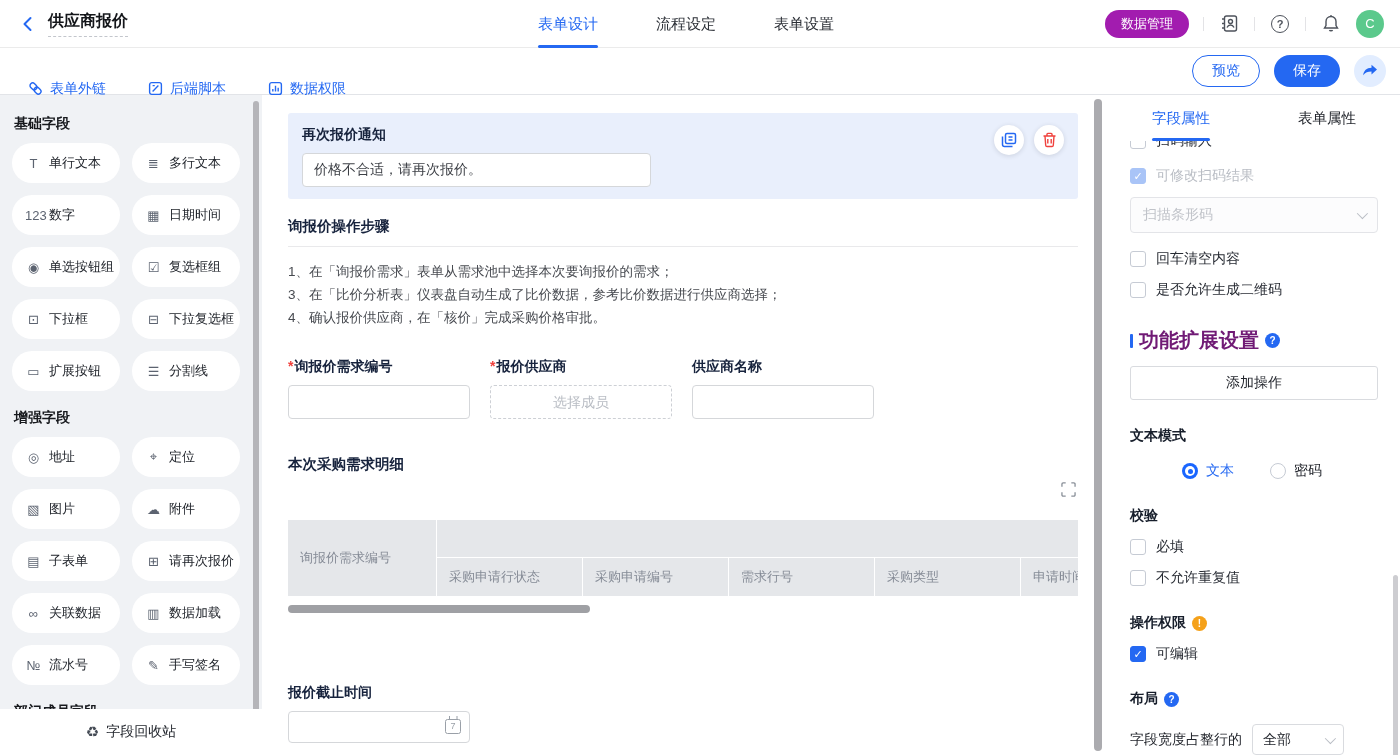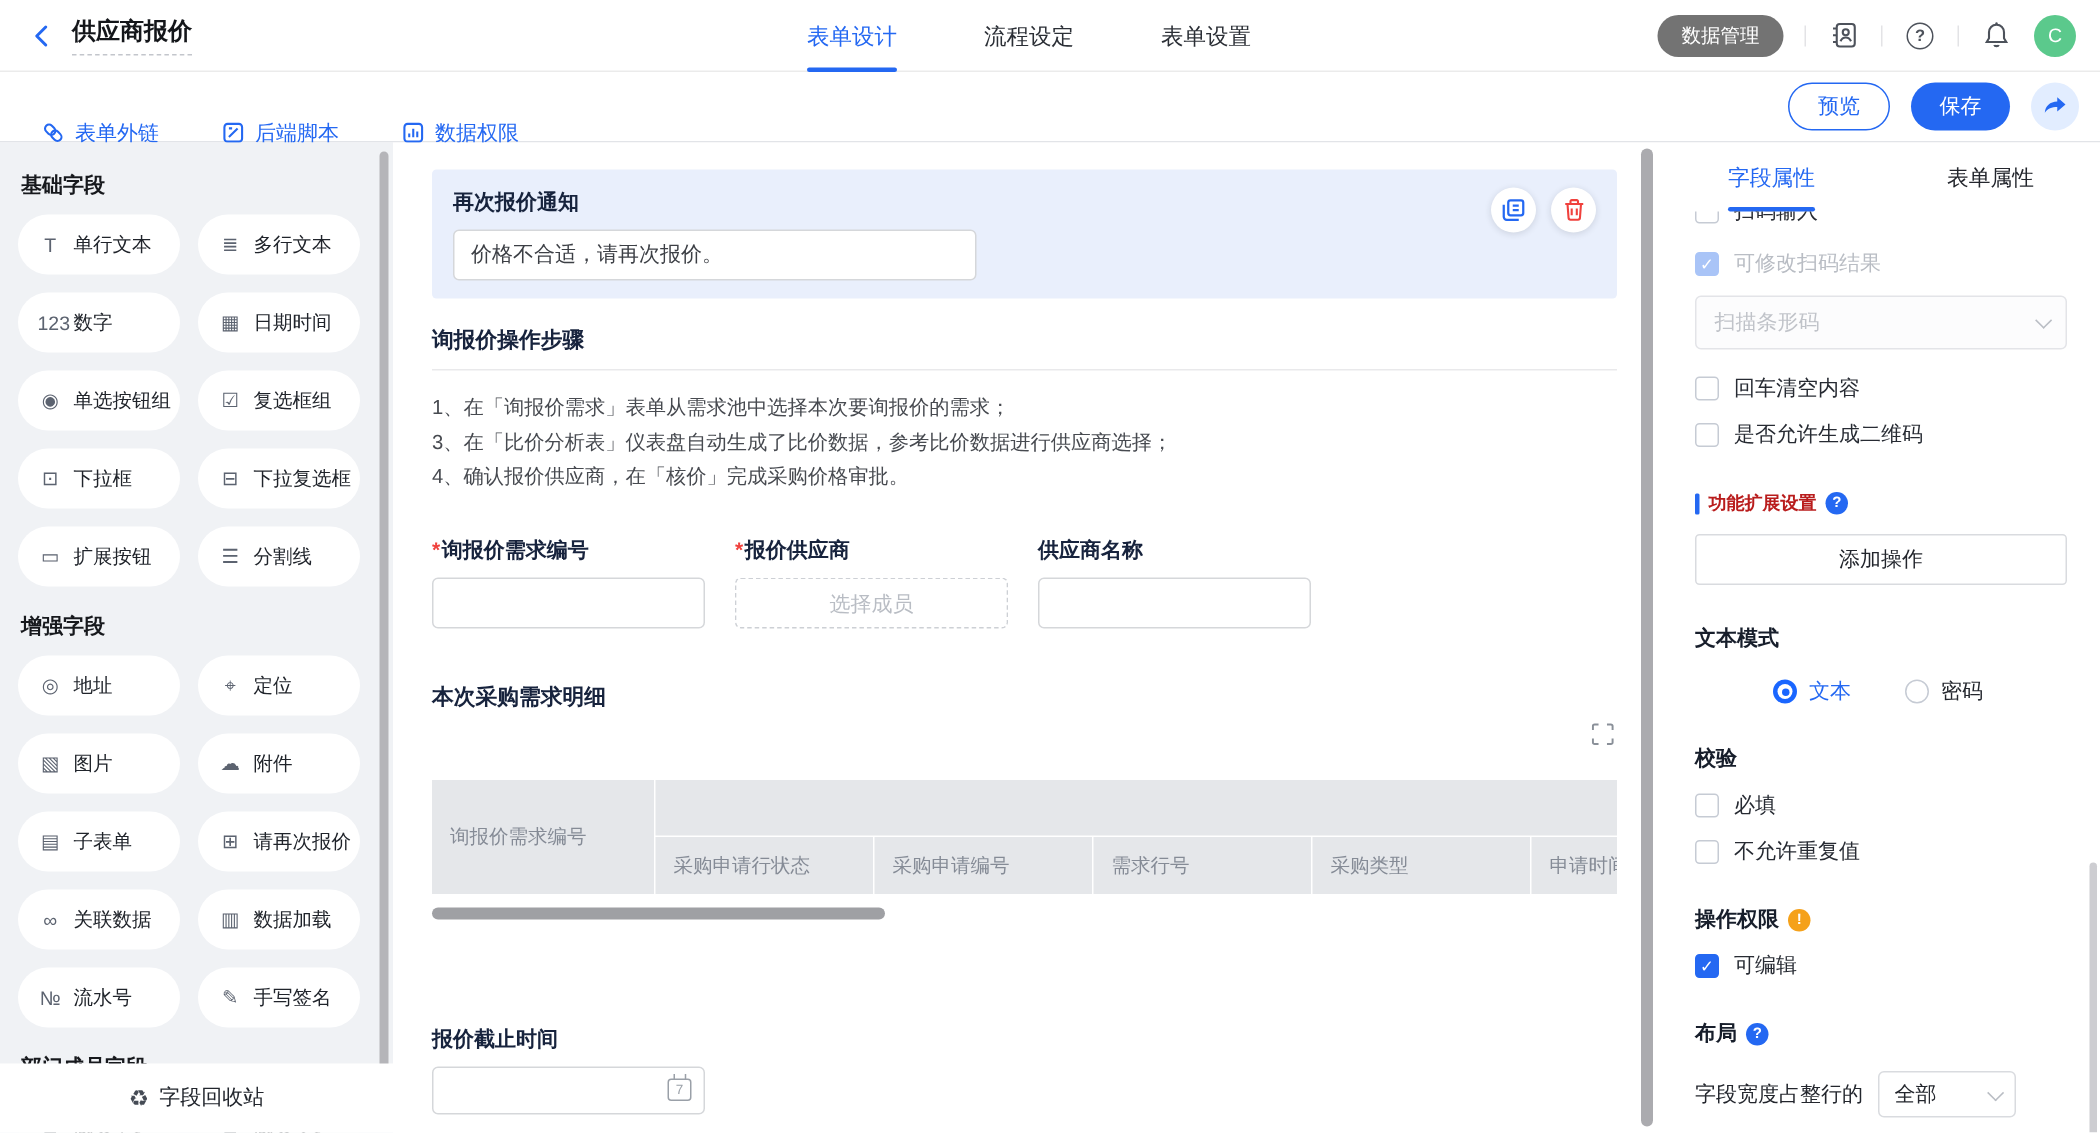--- a/index.html
+++ b/index.html
@@ -11,21 +11,21 @@
   .header { height:48px; background:#fff; border-bottom:1px solid #ebebeb; display:flex; align-items:center; position:relative; flex:0 0 48px; }
   .h-left { display:flex; align-items:center; padding-left:18px; gap:10px; }
   .back-btn { width:20px; height:20px; display:flex; align-items:center; justify-content:center; cursor:pointer; }
   .title-wrap { border-bottom:1px dashed #c3c6cc; padding-bottom:4px; }
   .page-title { font-size:16px; font-weight:bold; color:#14161a; }
   .h-tabs { position:absolute; left:538px; top:0; height:48px; display:flex; gap:58px; }
   .h-tab { position:relative; height:48px; display:flex; align-items:center; font-size:15px; color:#2b2f36; cursor:pointer; }
   .h-tab.active { color:#2468f2; }
   .h-tab.active::after { content:""; position:absolute; left:0; right:0; bottom:0; height:3px; border-radius:2px; background:#2468f2; }
   .h-right { margin-left:auto; display:flex; align-items:center; gap:14px; padding-right:16px; }
-  .manage-pill { height:28px; padding:0 16px; border-radius:14px; background:#737373; color:#fff; font-size:13px; display:flex; align-items:center; cursor:pointer; }
+  .manage-pill { height:28px; padding:0 16px; border-radius:14px; background:#a21caf; color:#fff; font-size:13px; display:flex; align-items:center; cursor:pointer; }
   .h-sep { width:1px; height:14px; background:#e3e3e6; }
   .h-icon { width:22px; height:22px; display:flex; align-items:center; justify-content:center; cursor:pointer; }
   .help-circle { width:18px; height:18px; border:1.5px solid #4d525b; border-radius:50%; font-size:11px; color:#4d525b; display:flex; align-items:center; justify-content:center; font-weight:bold; }
   .avatar { width:28px; height:28px; border-radius:50%; background:#5bc98c; color:#fff; font-size:13px; display:flex; align-items:center; justify-content:center; cursor:pointer; }
 
   
   .subbar { height:47px; background:#fff; border-bottom:1px solid #e2e4e8; display:flex; align-items:center; flex:0 0 47px; }
   .sub-links { display:flex; gap:42px; padding-left:28px;margin-top:35px; }
   .sub-link { display:flex; align-items:center; gap:7px; color:#2468f2; font-size:14px; cursor:pointer; }
   .sub-right { margin-left:auto; display:flex; align-items:center; gap:14px; padding-right:14px; }
@@ -105,21 +105,21 @@
   .cb.checked { background:#2468f2; border-color:#2468f2; }
   .cb.checked::after { content:"✓"; position:absolute; left:0; right:0; top:0; bottom:0; display:flex; align-items:center; justify-content:center; color:#fff; font-size:11px; font-weight:bold; }
   .cb.checked.disabled { background:#a9c4f7; border-color:#a9c4f7; }
   .cb-row.disabled { color:#b9bdc4; cursor:default; }
 
   .p-select { margin-top:12px; height:36px; border:1px solid #e3e4e8; border-radius:4px; background:#fcfcfd; display:flex; align-items:center; justify-content:space-between; padding:0 12px; font-size:14px; color:#c0c3c9; cursor:default; }
   .chev { width:8px; height:8px; border-right:1.6px solid #b9bdc4; border-bottom:1.6px solid #b9bdc4; transform:rotate(45deg) translateY(-2px); }
 
   .p-section { margin-top:28px; display:flex; align-items:center; gap:6px; }
   .p-section-bar { width:3px; height:14px; background:#2468f2; border-radius:1px; }
-  .p-section-title { font-size:12px; font-weight:bold; color:#b91c1c;text-align:right; }
+  .p-section-title { font-size:20px; font-weight:bold; color:#701a75;text-align:right; }
   .p-title { font-size:14px; font-weight:bold; color:#171e2b; margin-top:27px; display:flex; align-items:center; gap:6px; }
   .help-dot { width:15px; height:15px; border-radius:50%; background:#2468f2; color:#fff; font-size:10px; font-weight:bold; display:flex; align-items:center; justify-content:center; cursor:pointer; }
   .warn-dot { width:15px; height:15px; border-radius:50%; background:#f5a11a; color:#fff; font-size:10px; font-weight:bold; display:flex; align-items:center; justify-content:center; }
 
   .add-action-btn { margin-top:12px; width:100%; height:34px; border:1px solid #d9dbdf; border-radius:3px; background:#fff; font-size:14px; color:#23262d; display:flex; align-items:center; justify-content:center; cursor:pointer; }
 
   .radio-row { display:flex; align-items:center; gap:36px; margin-top:17px; padding-left:52px; }
   .radio-item { display:flex; align-items:center; gap:8px; font-size:14px; color:#23262d; cursor:pointer; }
   .radio-item.sel { color:#2468f2; }
   .radio { width:16px; height:16px; border-radius:50%; border:1px solid #c6cbd4; background:#fff; position:relative; }

